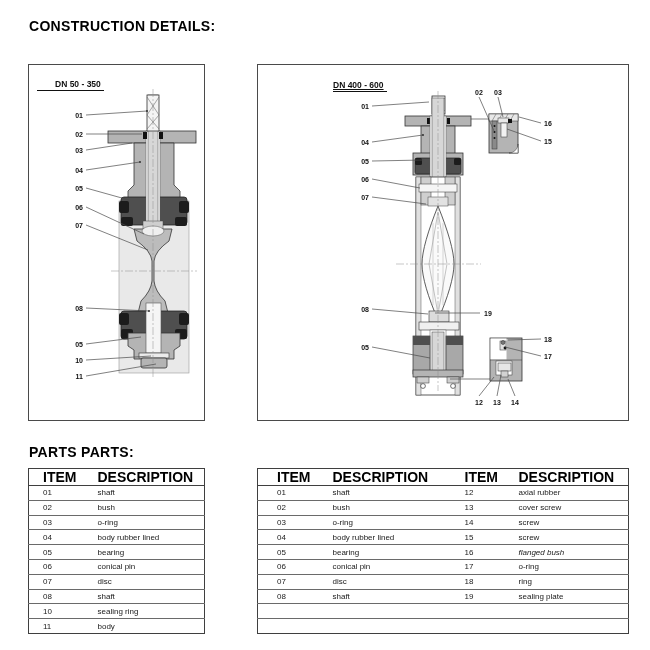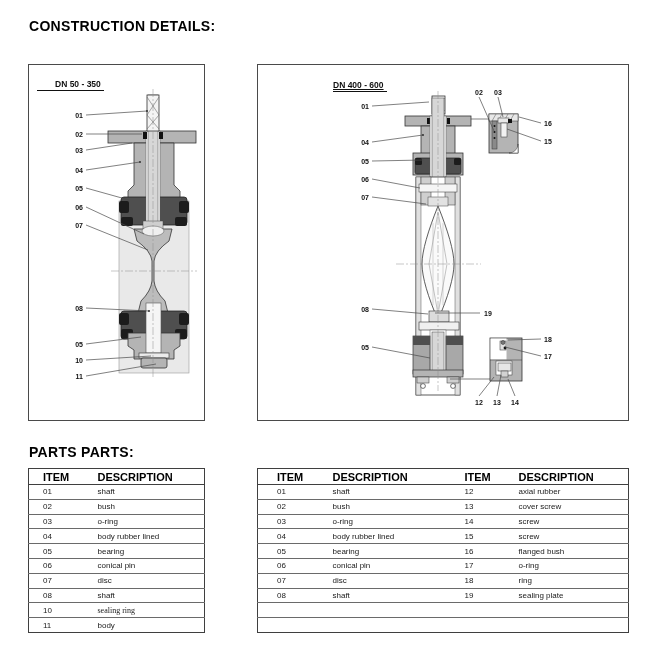--- a/index.html
+++ b/index.html
@@ -15,21 +15,21 @@
   #dn-left  { left:8px; top:14px;padding-left:18px; }
   #dn-right { left:75px; top:15px;text-decoration:underline; }
   .panel svg { position:absolute; left:0; top:0; }
   .tbl-wrap { position:absolute; }
   #tbl-wrap-left  { left:28px; top:468px; width:177px; }
   #tbl-wrap-right { left:257px; top:468px; width:372px; }
   table { border-collapse:collapse; table-layout:fixed; width:100%; box-sizing:border-box;
           border:1.5px solid #3f3f3f; background:#fff; }
   th, td { font-size:8px; height:13.8px; padding:0; text-align:left; vertical-align:middle;
            white-space:nowrap; overflow:hidden; color:#1a1a1a; border-top:1px solid #6a6a6a; }
-  th { font-size:11px; font-weight:bold; height:15px; border-top:none; border-bottom:1.4px solid #3f3f3f; color:#000; }
+  th { font-size:14px; font-weight:bold; height:15px; border-top:none; border-bottom:1.4px solid #3f3f3f; color:#000; }
   th, td { padding-left:0; }
   .co-label { font:bold 7px "Liberation Sans", sans-serif; fill:#111; }
   .cl { stroke:#8f8f8f; stroke-width:0.5; stroke-dasharray:8 2 2 2; fill:none; }
   .leader { stroke:#4a4a4a; stroke-width:0.7; fill:none; }
 </style>
 </head>
 <body>
 
 <div class="main-title" id="title-construction">CONSTRUCTION DETAILS:</div>
 
@@ -277,21 +277,21 @@
         <tr>
           <td style="padding-left: 14px;">07</td>
           <td style="padding-left: 14px;">disc</td>
         </tr>
         <tr>
           <td style="padding-left: 14px;">08</td>
           <td style="padding-left: 14px;">shaft</td>
         </tr>
         <tr>
           <td style="padding-left: 14px;">10</td>
-          <td style="padding-left: 14px; font-family: Liberation Serif, serif;">sealing ring</td>
+          <td style="padding-left: 14px;">sealing ring</td>
         </tr>
         <tr>
           <td style="padding-left: 14px;">11</td>
           <td style="padding-left: 14px;">body</td>
         </tr>
       </tbody>
   </table>
 </div>
 
 <div class="tbl-wrap" id="tbl-wrap-right">
@@ -332,21 +332,21 @@
         <tr>
           <td style="padding-left: 19px;">04</td>
           <td style="padding-left: 19px;">body rubber lined</td>
           <td style="padding-left: 19px;">15</td>
           <td style="padding-left: 19px;">screw</td>
         </tr>
         <tr>
           <td style="padding-left: 19px;">05</td>
           <td style="padding-left: 19px;">bearing</td>
           <td style="padding-left: 19px;">16</td>
-          <td style="padding-left: 19px;">flanged bush</td>
+          <td style="padding-left: 19px; font-style: italic;">flanged bush</td>
         </tr>
         <tr>
           <td style="padding-left: 19px;">06</td>
           <td style="padding-left: 19px;">conical pin</td>
           <td style="padding-left: 19px;">17</td>
           <td style="padding-left: 19px;">o-ring</td>
         </tr>
         <tr>
           <td style="padding-left: 19px;">07</td>
           <td style="padding-left: 19px;">disc</td>

